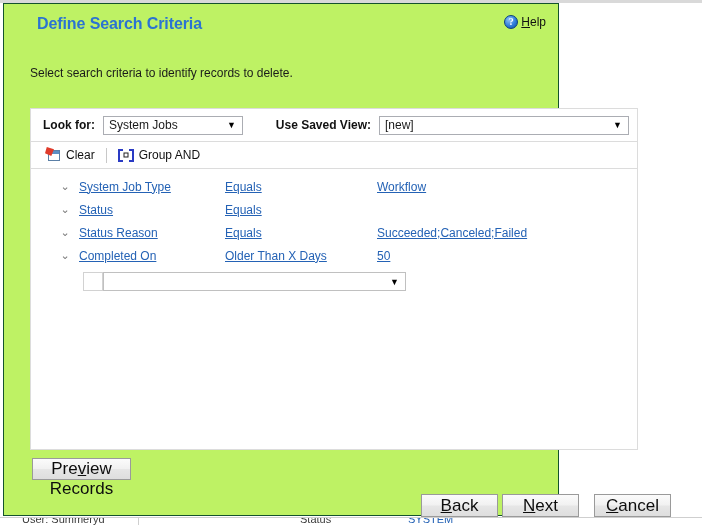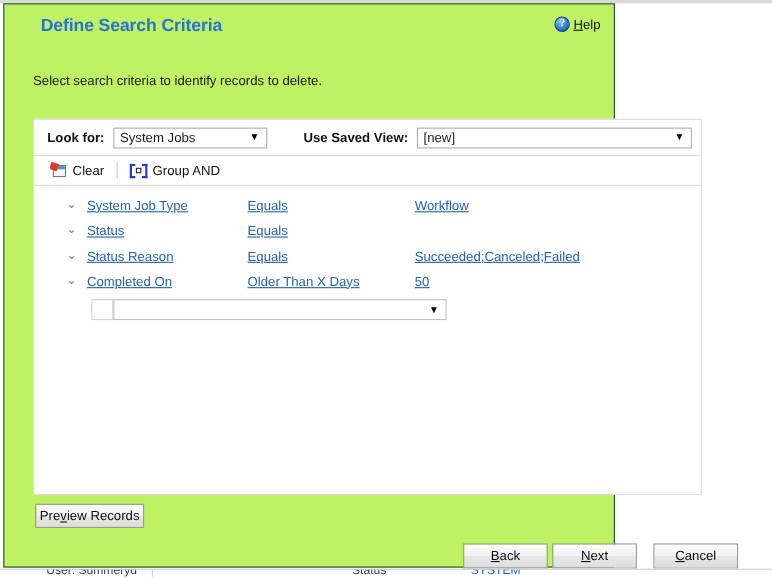--- a/index.html
+++ b/index.html
@@ -277,21 +277,21 @@
     font-size: 9px;
     color: #000000;
     line-height: 1;
   }
 
   
   .btn {
     background: linear-gradient(to bottom, #fbfbfb 0%, #f1f1f1 48%, #e6e6e6 52%, #dedede 100%);
     border: 1px solid #9a9a9a;
     box-sizing: border-box;
-    font-size: 12px;
+    font-size: 17px;
     color: #0d0d0d;
     font-family: "Liberation Sans", sans-serif;
     cursor: default;
     text-align: center;
     line-height: 20px;
     height: 22px;
     padding: 0;
   }
   .btn .acc { text-decoration: underline; }
   .btn-preview {
@@ -321,21 +321,20 @@
     background: #ffffff;
     border-top: 1px solid #cfcfcf;
     overflow: hidden;
     font-size: 11px;
     color: #3a3a3a;
   }
   .statusbar .sb {
     position: absolute;
     top: -5px;
     white-space: nowrap;
-    margin-left: 20px;
   }
   .statusbar .sb-user  { left: 22px; }
   .statusbar .sb-mid   { left: 300px; }
   .statusbar .sb-right { left: 408px; color: #2462b5; }
   .statusbar .vline {
     position: absolute;
     top: 0;
     width: 1px;
     height: 7px;
     background: #cfcfcf;

